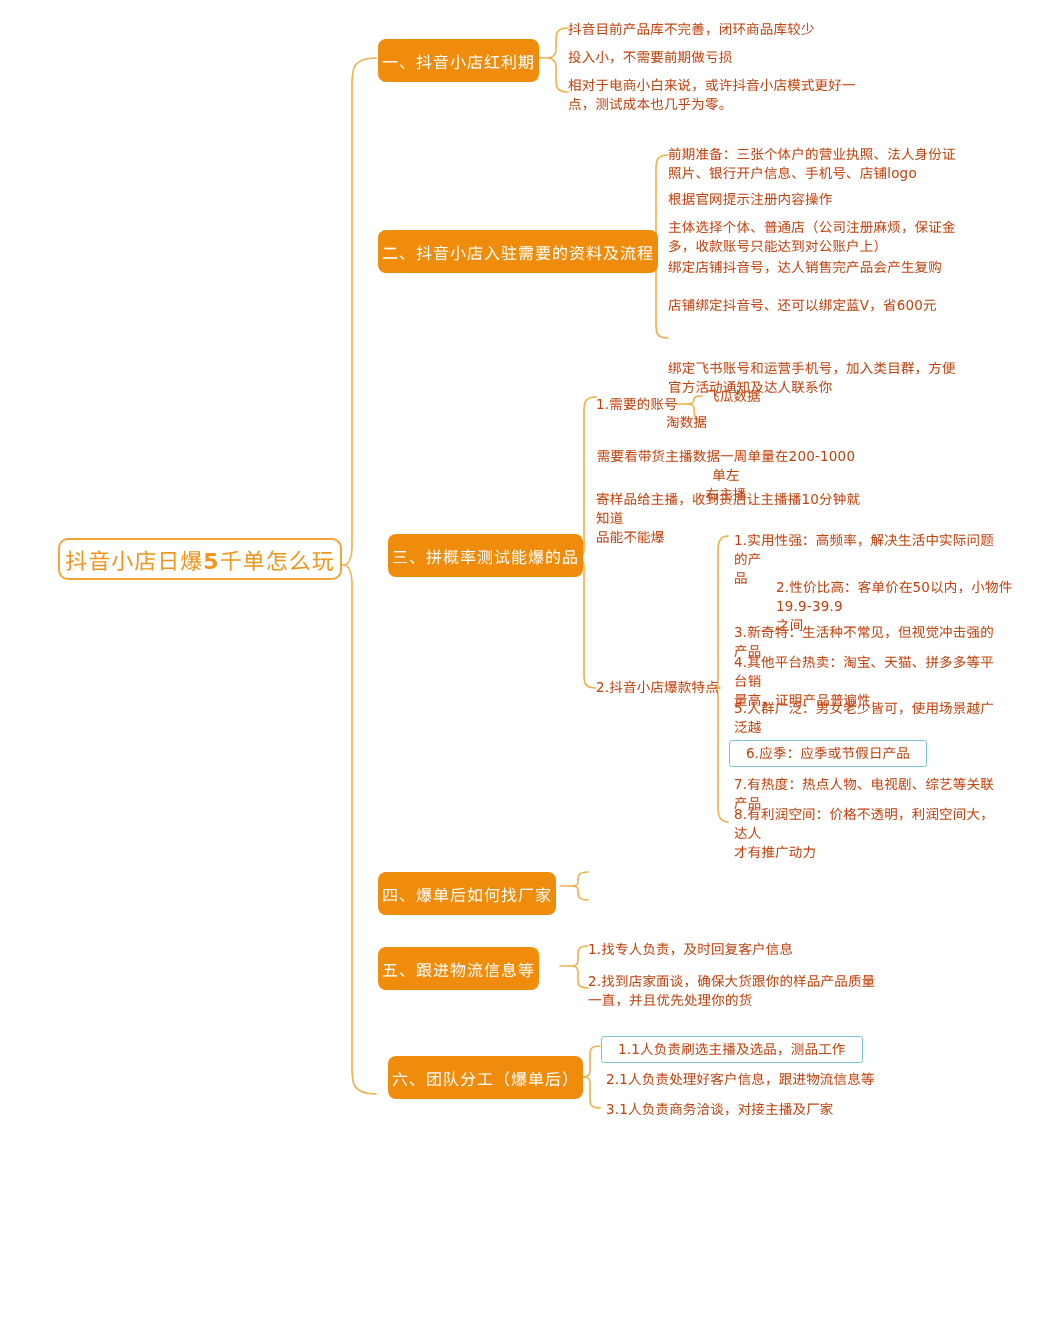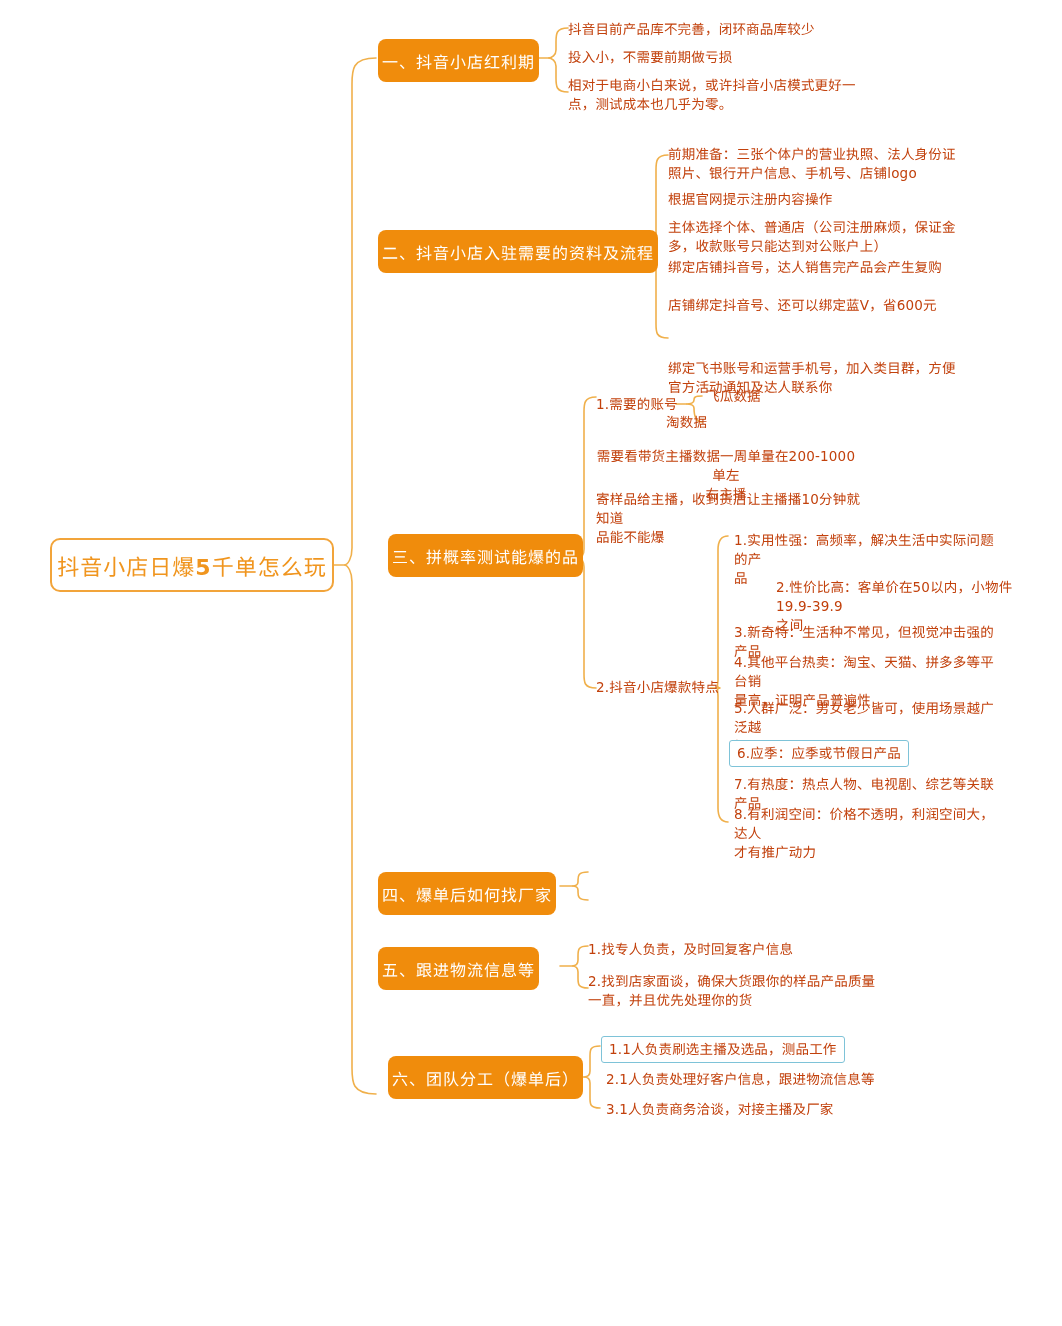--- a/index.html
+++ b/index.html
@@ -13,21 +13,21 @@
     color:#3b3b3b;
     -webkit-font-smoothing:antialiased;
   }
   #canvas{position:absolute;left:0;top:0;width:1062px;height:1326px;}
   svg.links{position:absolute;left:0;top:0;width:1062px;height:1326px;pointer-events:none;}
 
   .node{position:absolute;box-sizing:border-box;}
 
   
   .root-node{
-    left:50px;top:538px;width:284px;height:54px;
+    left:58px;top:538px;width:284px;height:42px;
     border:2px solid #f2a43a;
     border-radius:10px;
     background:#ffffff;
     display:flex;align-items:center;justify-content:center;
   }
   .root-label{
     font-size:22px;color:#f0951e;letter-spacing:1px;white-space:nowrap;
   }
   .root-label b{font-weight:bold;}
 
@@ -51,21 +51,21 @@
     font-size:13.5px;
     line-height:19px;
     color:#c2410c;
     white-space:pre-line;
     letter-spacing:0.2px;
   }
   
   .leaf.selected{
     border:1.5px solid #7ec3d8;
     border-radius:3px;
-    padding:3px 7px;
+    padding:3px 16px;
     background:#ffffff;
   }
 </style>
 </head>
 <body>
 
 <div id="canvas">
 
   <svg class="links" viewBox="0 0 1062 1326">
     <g fill="none" stroke="#f0b04b" stroke-width="1.6" stroke-linecap="round">

